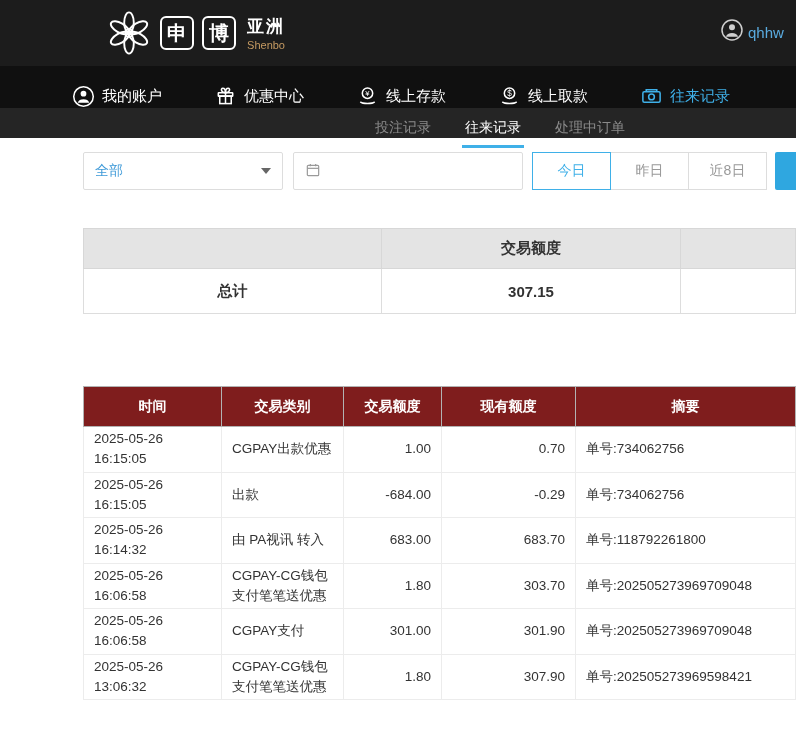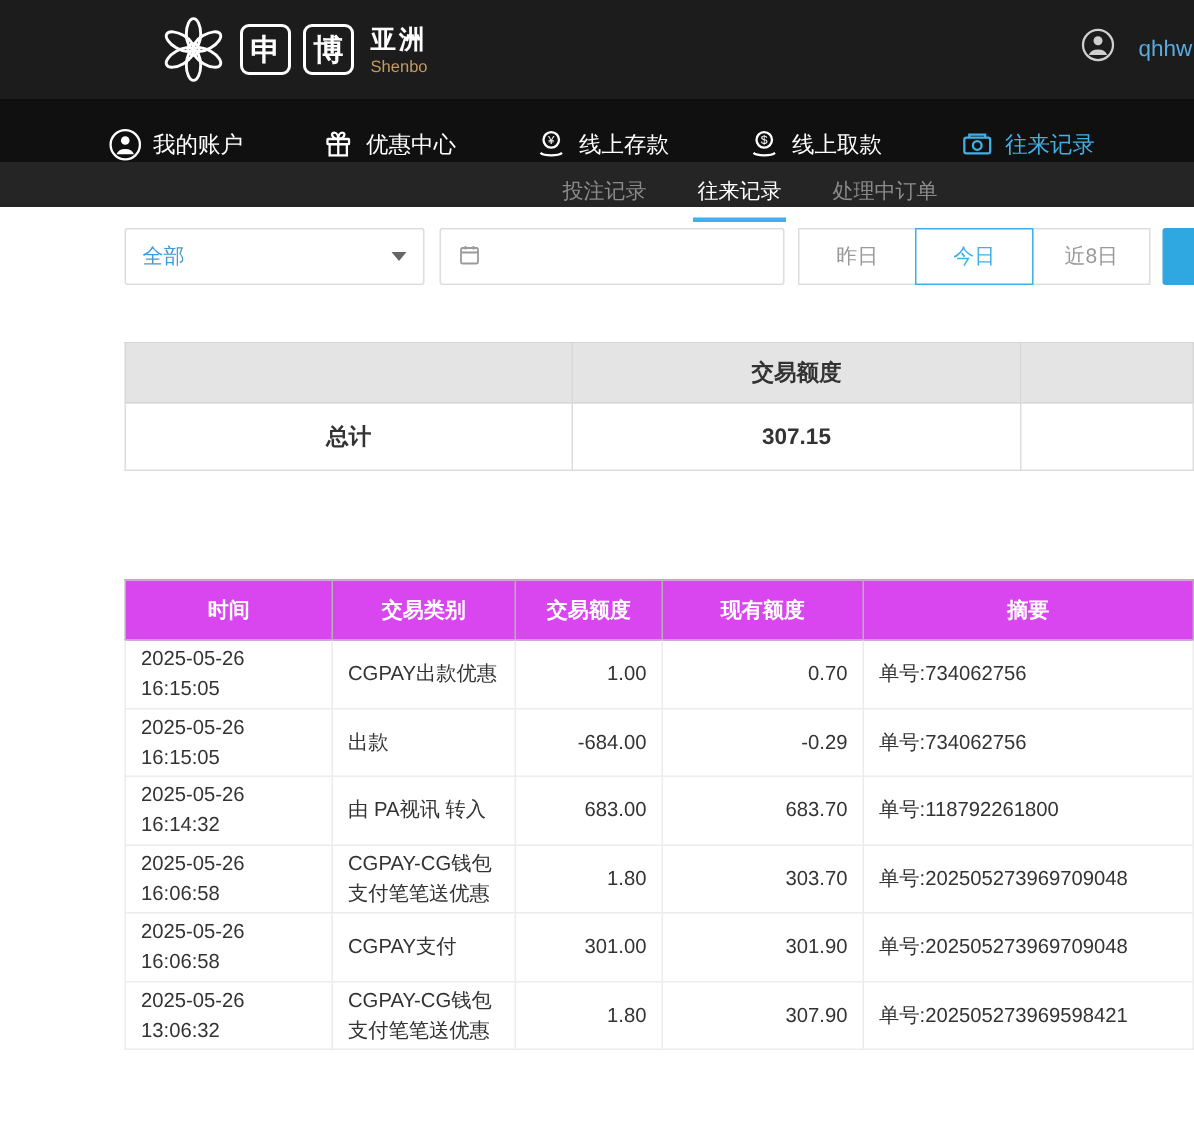--- a/index.html
+++ b/index.html
@@ -7,21 +7,21 @@
 
   
   .topbar { height:66px; background:#1c1c1c; display:flex; align-items:center; position:relative; }
   .brand { margin-left:106px; display:flex; align-items:center; gap:8px; }
   .flower { display:flex; align-items:center; }
   .char-box { width:30px; height:30px; border:2px solid #fff; border-radius:6px; color:#fff;
     font-size:20px; font-weight:bold; display:flex; align-items:center; justify-content:center; }
   .brand-right { display:flex; flex-direction:column; margin-left:3px; }
   .region { color:#fff; font-size:17px; font-weight:bold; letter-spacing:2px; }
   .subtitle { color:#c59a62; font-size:11px; align-self:flex-end; margin-top:1px; }
-  .user-area { position:absolute; left:720px; top:18px; display:flex; align-items:center; gap:15px; cursor:pointer; }
+  .user-area { position:absolute; left:720px; top:18px; display:flex; align-items:center; gap:4px; cursor:pointer; }
   .username { color:#5aabdf; font-size:15px; white-space:nowrap; }
 
   
   .mainnav { height:42px; background:#101010; display:flex; align-items:flex-end; padding-left:72px; gap:52px; }
   .nav-item { display:flex; align-items:center; gap:7px; color:#fff; font-size:15px; cursor:pointer; white-space:nowrap; }
   .nav-item.active { color:#3fb0e8; }
   .nav-item svg { display:block; }
 
   
   .subnav { height:30px; background:#252525; display:flex; padding-left:372px; gap:28px; }
@@ -47,21 +47,21 @@
 
   
   table { border-collapse:collapse; table-layout:fixed; }
   .summary { margin:38px 0 0 83px; width:713px; font-size:15px; color:#333; }
   .summary td { border:1px solid #ddd; text-align:center; box-sizing:border-box; }
   .sum-head td { background:#e4e4e4; height:40px; font-weight:bold; border:1px solid #d7d7d7; }
   .sum-row td { height:45px; font-weight:bold; }
 
   
   .txn { margin:72px 0 0 83px; width:713px; font-size:13.5px; color:#333; }
-  .txn th { background:#d946ef; color:#fff; font-weight:600; height:40px; font-size:14px;
+  .txn th { background:#7f1d1d; color:#fff; font-weight:600; height:40px; font-size:14px;
     border:1px solid #b2b2b2; text-align:center; box-sizing:border-box; }
   .txn td { border:1px solid #ececec; height:40px; padding:2px 10px; box-sizing:border-box;
     vertical-align:middle; line-height:1.5; }
   .txn td.c2, .txn td.c3 { text-align:right; }
   .txn td.c0, .txn td.c1, .txn td.c4 { text-align:left; }
 </style>
 </head>
 <body>
 
 <header class="topbar">
@@ -168,22 +168,22 @@
     <span>
       <svg viewBox="0 0 24 24" width="16" height="16" fill="none" stroke="#9a9a9a" stroke-width="1.8">
         <rect x="3.5" y="5" width="17" height="15.5" rx="1.5"></rect>
         <line x1="3.5" y1="9.5" x2="20.5" y2="9.5"></line>
         <line x1="8" y1="3" x2="8" y2="6.5"></line>
         <line x1="16" y1="3" x2="16" y2="6.5"></line>
       </svg>
     </span>
   </div>
   <div class="btn-group">
+    <button class="qbtn active">今日</button>
     <button class="qbtn">昨日</button>
-    <button class="qbtn active">今日</button>
     <button class="qbtn">近8日</button>
   </div>
   <button class="search-btn">
     
   </button>
 </div>
 
 <table class="summary">
   <colgroup>
       <col style="width:298px">

